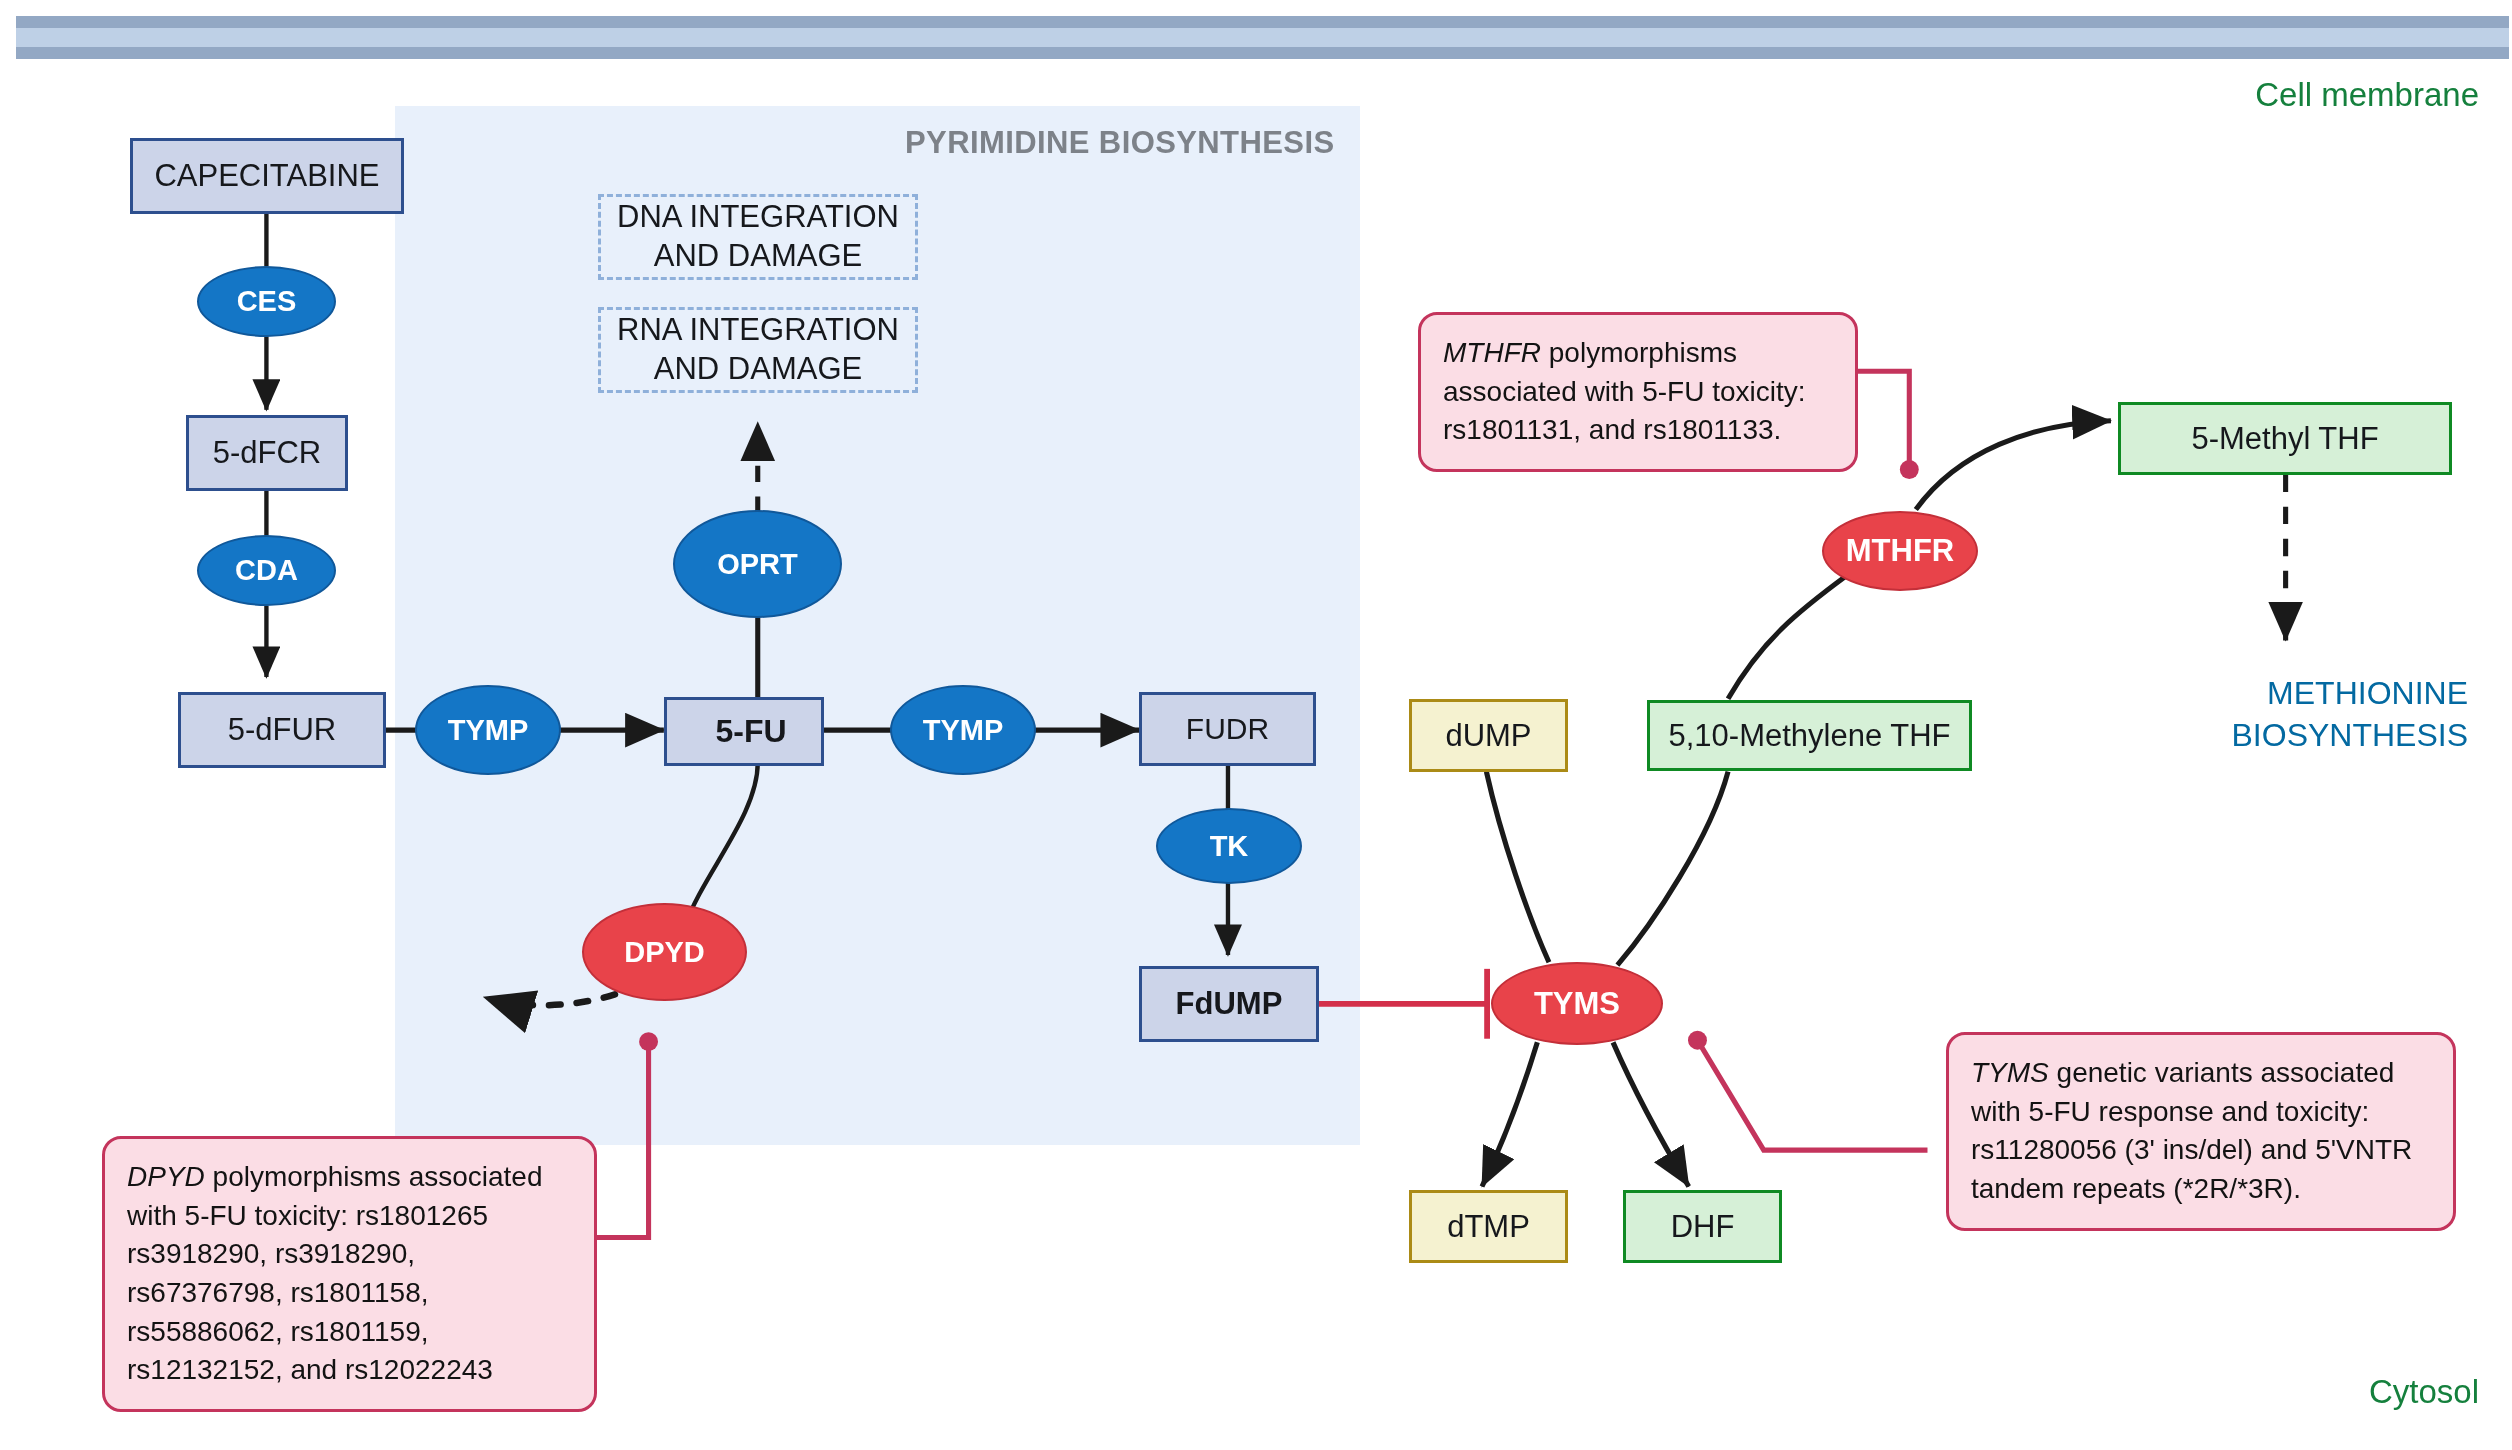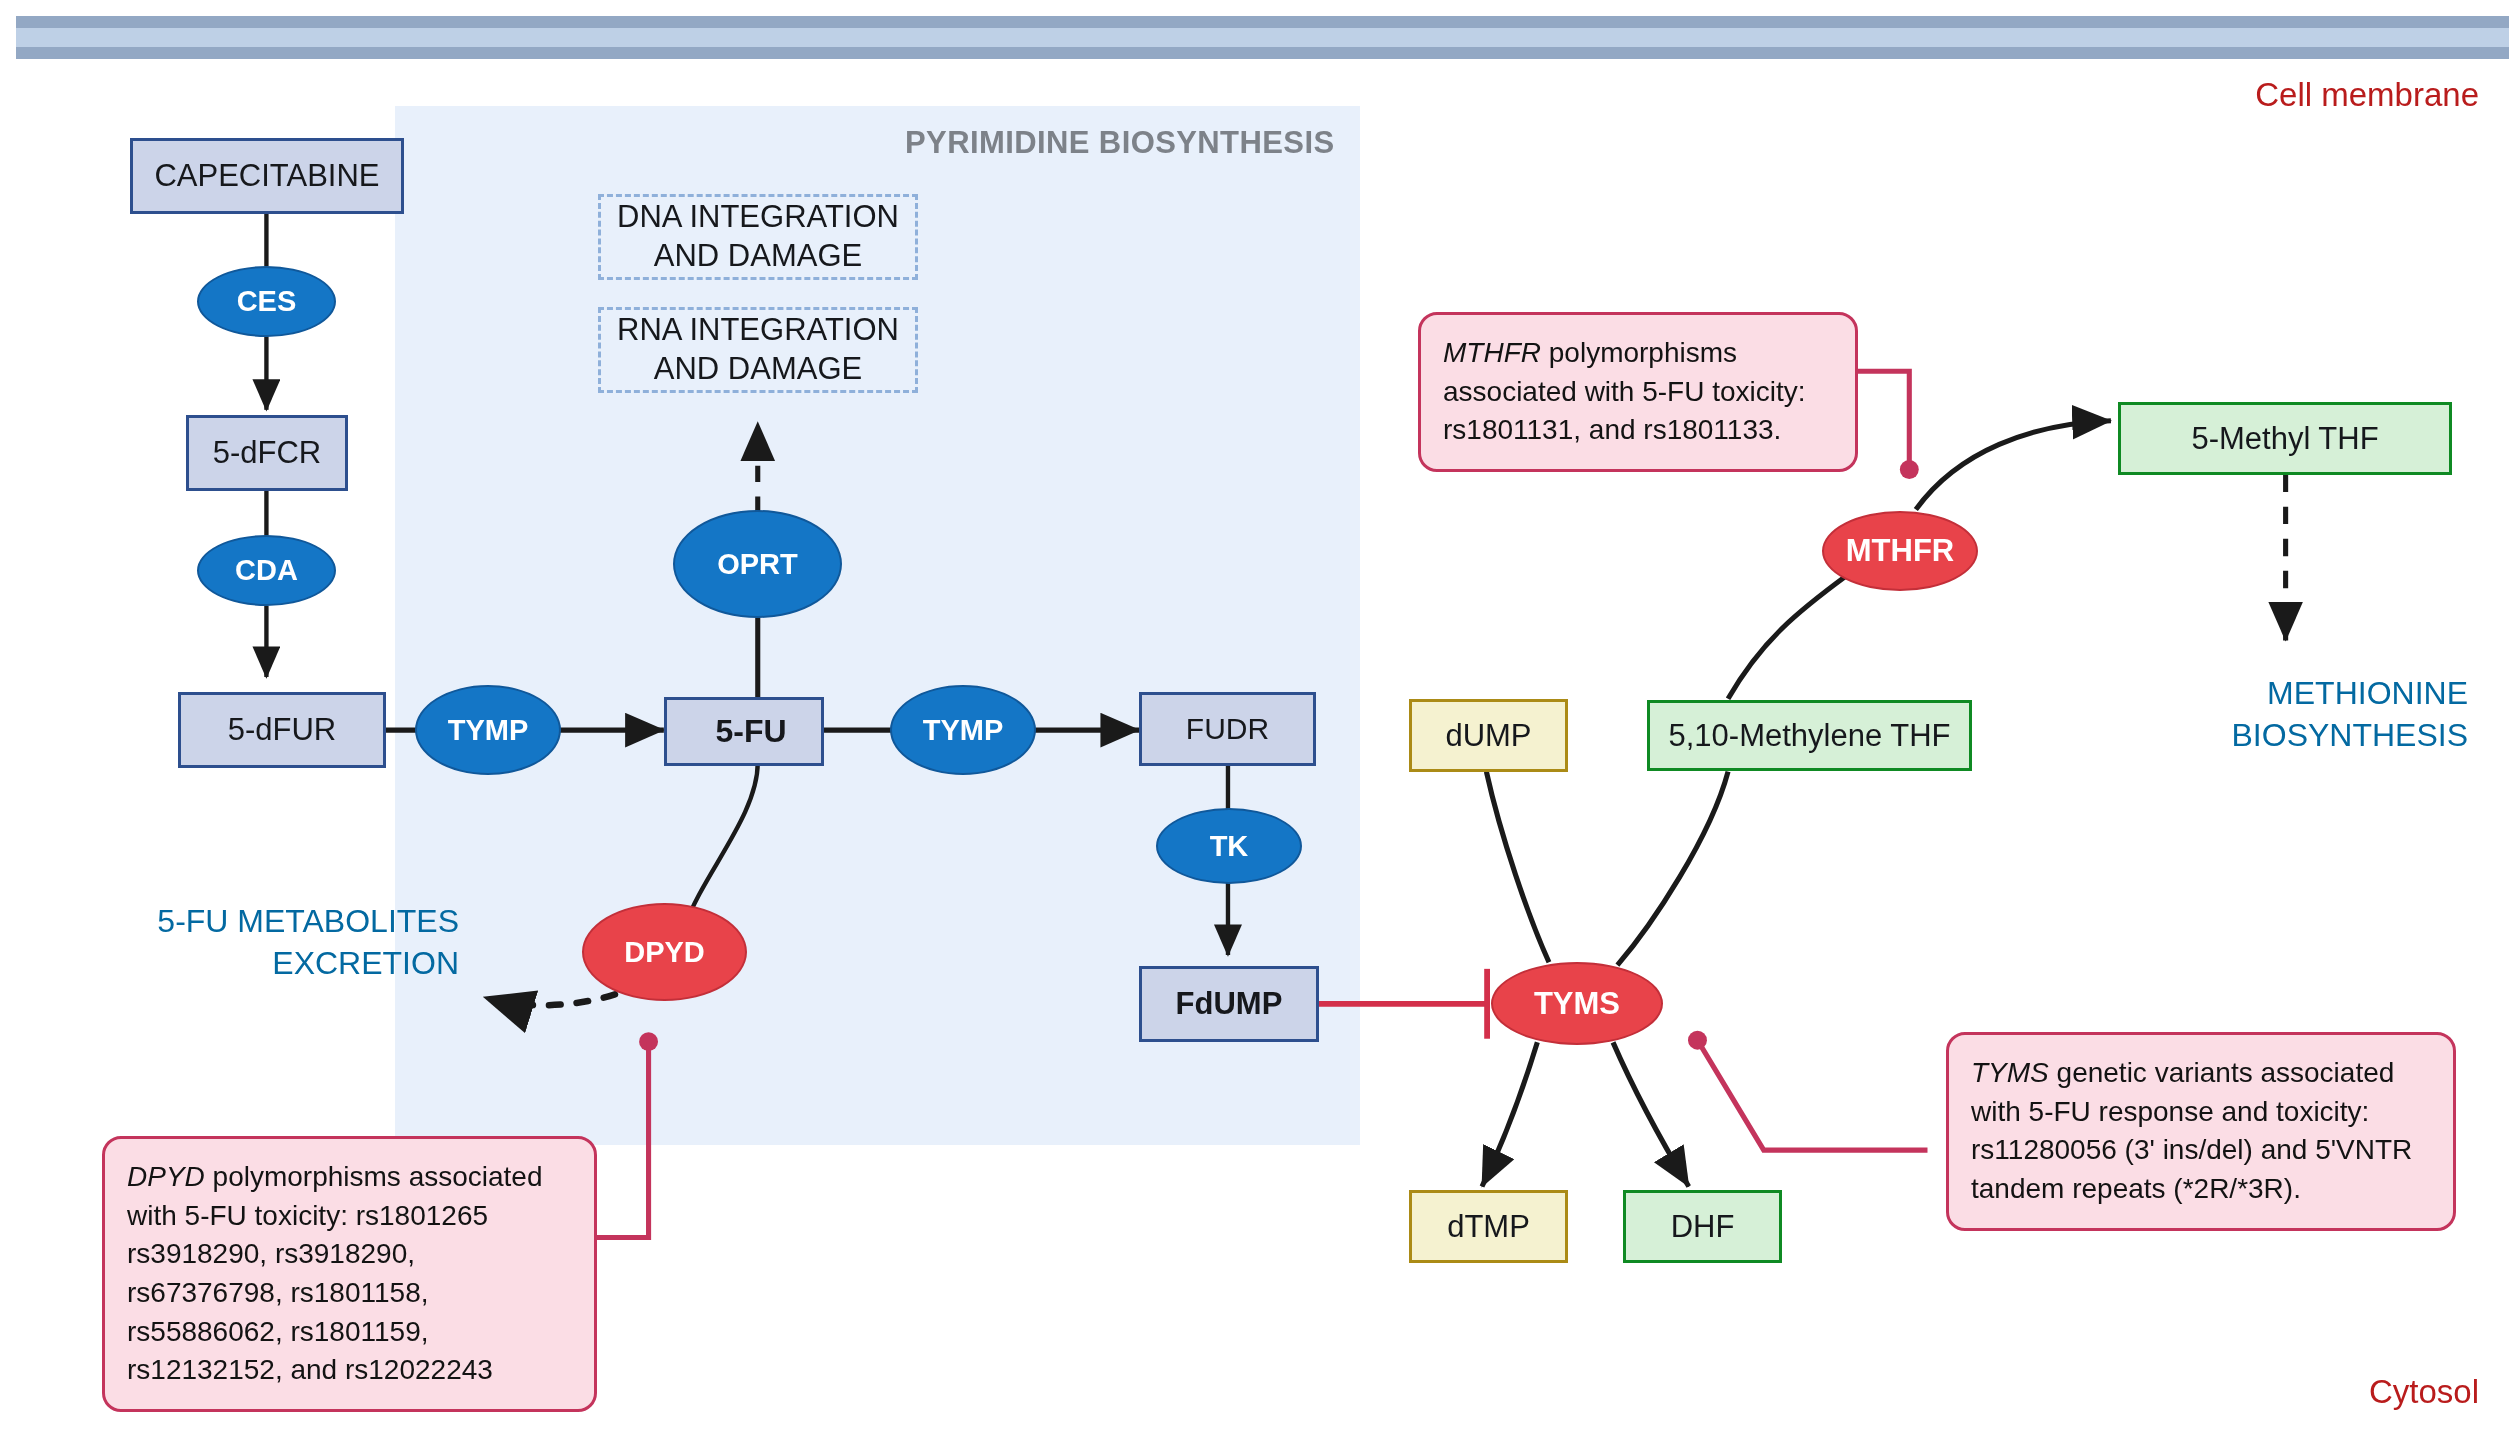--- a/index.html
+++ b/index.html
@@ -48,21 +48,21 @@
   .note{
     position:absolute;box-sizing:border-box;
     background:#fbdde5;border:3.6px solid #c4345c;border-radius:19px;
     color:#131313;line-height:1.38;
     padding:19px 22px;
   }
   .note i{font-style:italic;}
 
   
   .plain-label{position:absolute;color:#0369a1;text-align:right;line-height:1.3;}
-  .gray-label{position:absolute;color:#b91c1c;}
+  .gray-label{position:absolute;color:#15803d;}
   .section-title{position:absolute;color:#7d8289;font-weight:bold;letter-spacing:0.4px;}
 
   svg.overlay{position:absolute;left:0;top:0;width:2512px;height:1450px;pointer-events:none;}
 </style>
 </head>
 <body>
 
 <div id="stage">
 
   <div class="membrane" style="left:16px;top:16px;width:2493px;height:42px;">
@@ -180,24 +180,20 @@
   <div class="enzyme enz-blue" style="left:673px;top:510px;width:169px;height:108px;font-size:29px;">OPRT</div>
 
   <div class="enzyme enz-blue" style="left:1156px;top:808px;width:146px;height:76px;font-size:29px;">TK</div>
 
   <div class="enzyme enz-red" style="left:582px;top:903px;width:165px;height:98px;font-size:29px;">DPYD</div>
 
   <div class="enzyme enz-red" style="left:1491px;top:962px;width:172px;height:83px;font-size:31px;">TYMS</div>
 
   <div class="enzyme enz-red" style="left:1822px;top:511px;width:156px;height:80px;font-size:31px;">MTHFR</div>
 
-  <div class="plain-label" style="left:146px;top:901px;width:313px;font-size:32px;">
-    <div>5-FU METABOLITES</div>
-    <div>EXCRETION</div>
-  </div>
 
   <div class="plain-label" style="left:2104px;top:673px;width:364px;font-size:32px;">
     <div>METHIONINE</div>
     <div>BIOSYNTHESIS</div>
   </div>
 
   <div class="note" style="left:102px;top:1136px;width:495px;font-size:28px;">
     <i>DPYD</i><span> polymorphisms associated with 5-FU toxicity: rs1801265 rs3918290, rs3918290, rs67376798, rs1801158, rs55886062, rs1801159, rs12132152, and rs12022243</span>
   </div>
 

